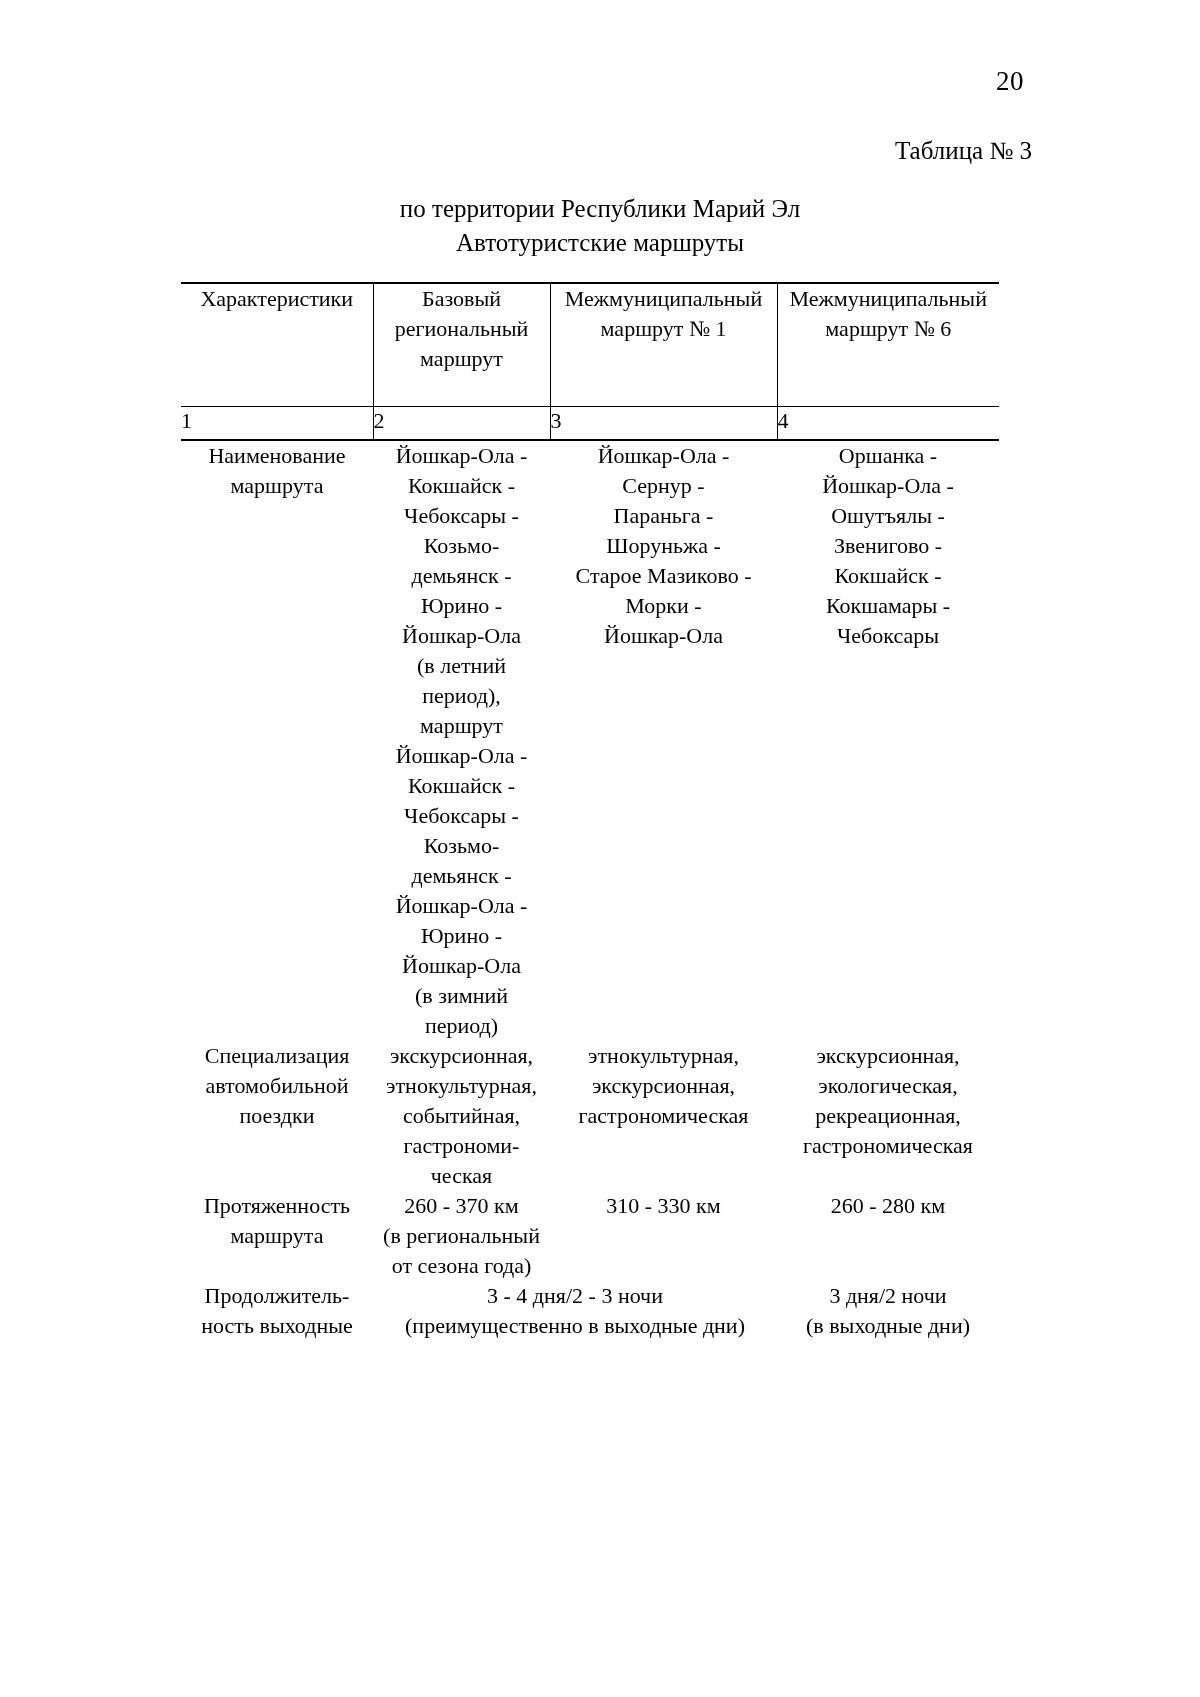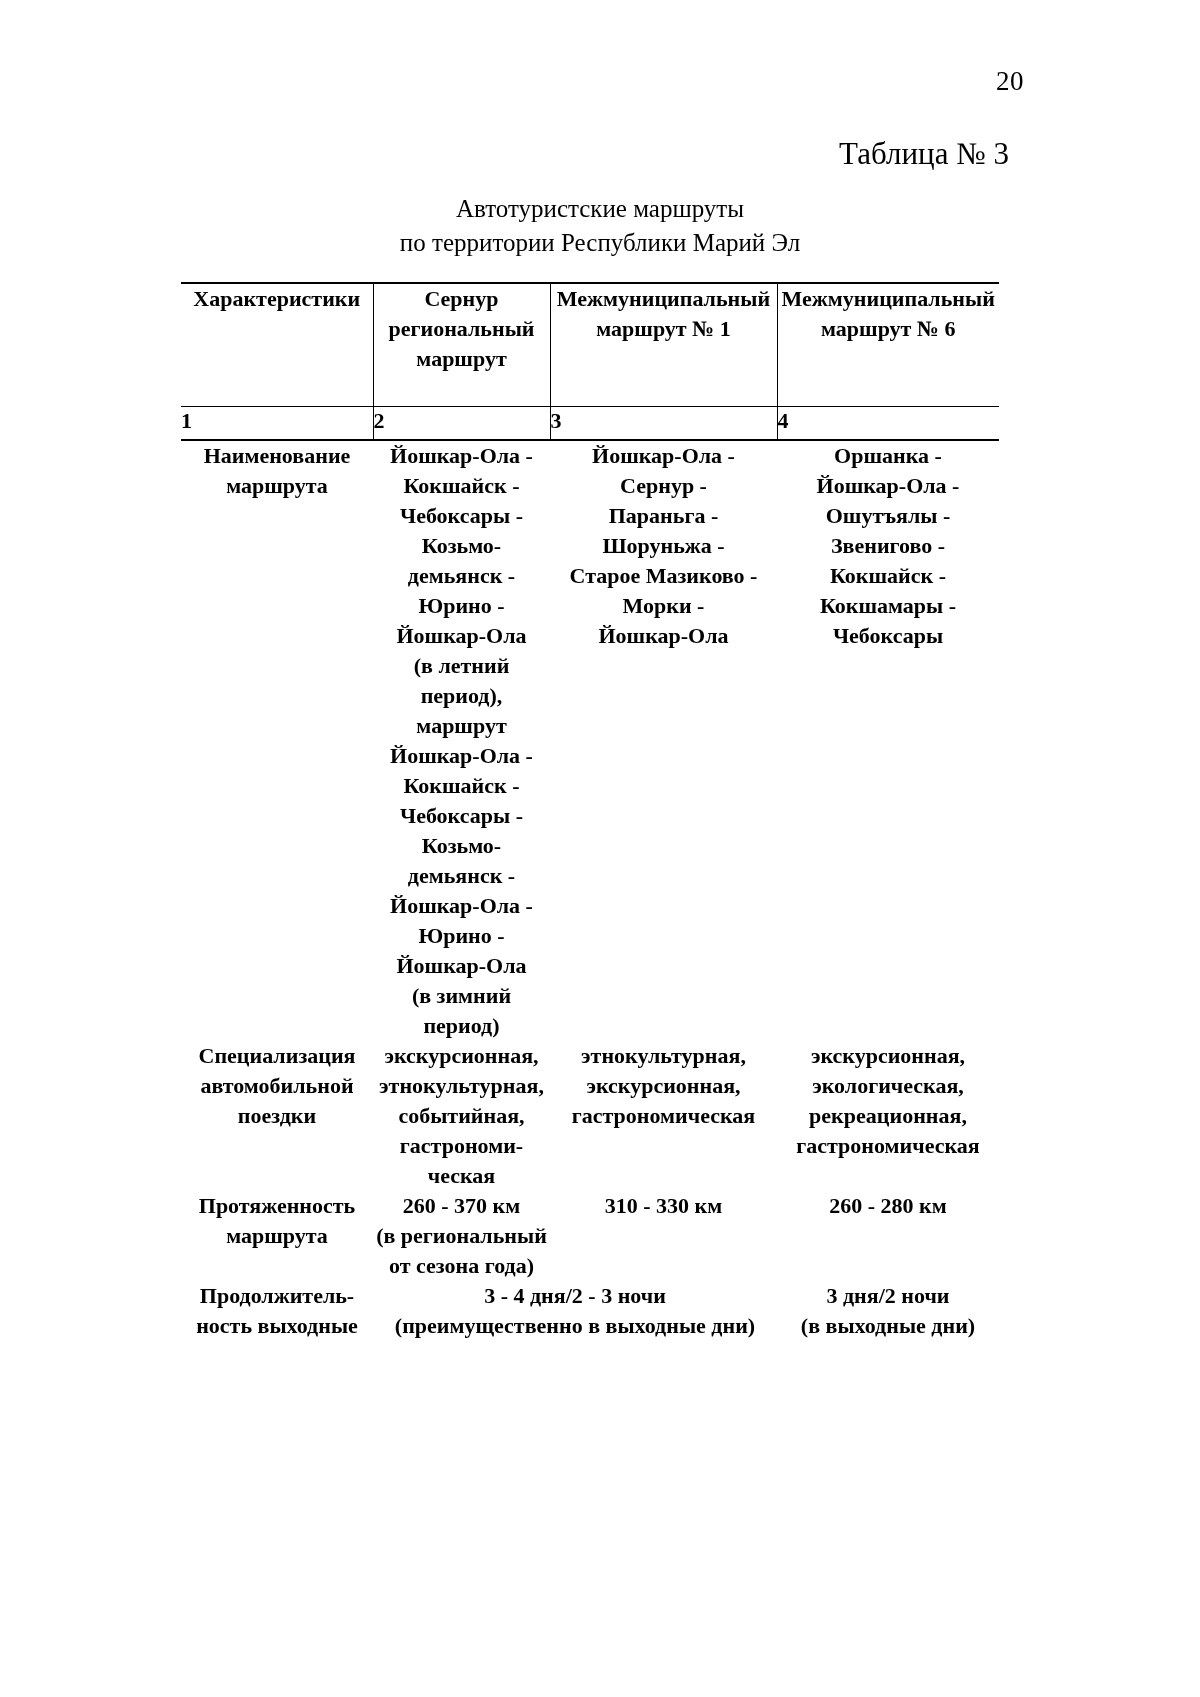--- a/index.html
+++ b/index.html
@@ -29,22 +29,22 @@
     right: 176px;
     font-size: 27px;
     line-height: 1;
     letter-spacing: 0.5px;
   }
 
   
   .table-label {
     position: absolute;
     top: 138px;
-    right: 191px;
-    font-size: 31px;
+    right: 168px;
+    font-size: 25px;
     line-height: 1;
     white-space: nowrap;
   }
 
   
   .doc-title {
     position: absolute;
     top: 192px;
     left: 0;
     width: 1200px;
@@ -68,21 +68,21 @@
     font-size: 22px;
   }
   table.routes col.c1 { width: 192px; }
   table.routes col.c2 { width: 177px; }
   table.routes col.c3 { width: 227px; }
   table.routes col.c4 { width: 222px; }
 
   table.routes td, table.routes th {
     padding: 0;
     vertical-align: top;
-    font-weight: bold;
+    font-weight: normal;
   }
 
   
   .hdr-row > th {
     border-top: 2px solid #000;
     border-bottom: 1.5px solid #000;
     border-left: 1.5px solid #000;
     height: 122px;
     vertical-align: middle;
     line-height: 30px;
@@ -122,42 +122,42 @@
 </head>
 <body>
 
 <div class="page">
 
   <div class="page-number">20</div>
 
   <div class="table-label">Таблица № 3</div>
 
   <div class="doc-title">
+    <span class="t-line">по территории Республики Марий Эл</span>
     <span class="t-line">Автотуристские маршруты</span>
-    <span class="t-line">по территории Республики Марий Эл</span>
   </div>
 
   <div class="table-wrap">
     <table class="routes">
       <colgroup>
         <col class="c1">
           <col class="c2">
           <col class="c3">
           <col class="c4">
       </colgroup>
       <thead>
         <tr class="hdr-row">
           <th class="first">
             <span class="stack">
               <span>Характеристики</span>
             </span>
           </th>
           <th>
             <span class="stack">
-              <span>Сернур</span>
+              <span>Базовый</span>
               <span>региональный</span>
               <span>маршрут</span>
             </span>
           </th>
           <th>
             <span class="stack">
               <span>Межмуниципальный</span>
               <span>маршрут № 1</span>
             </span>
           </th>

